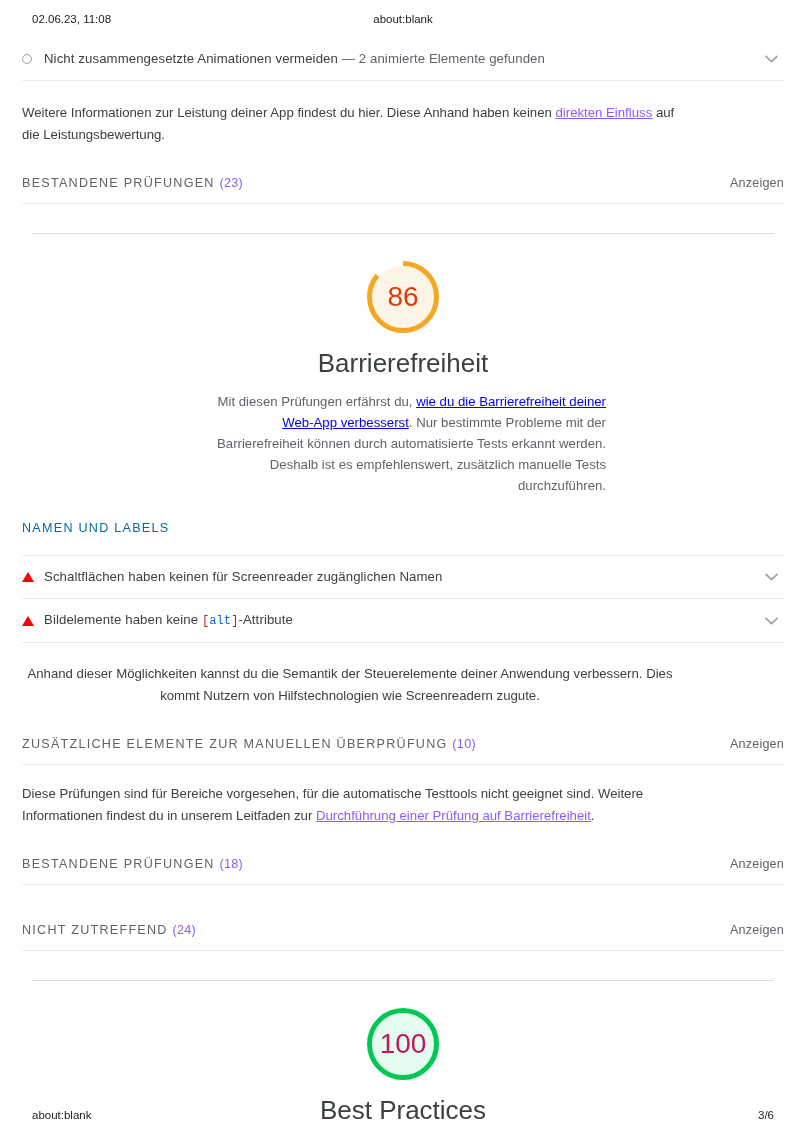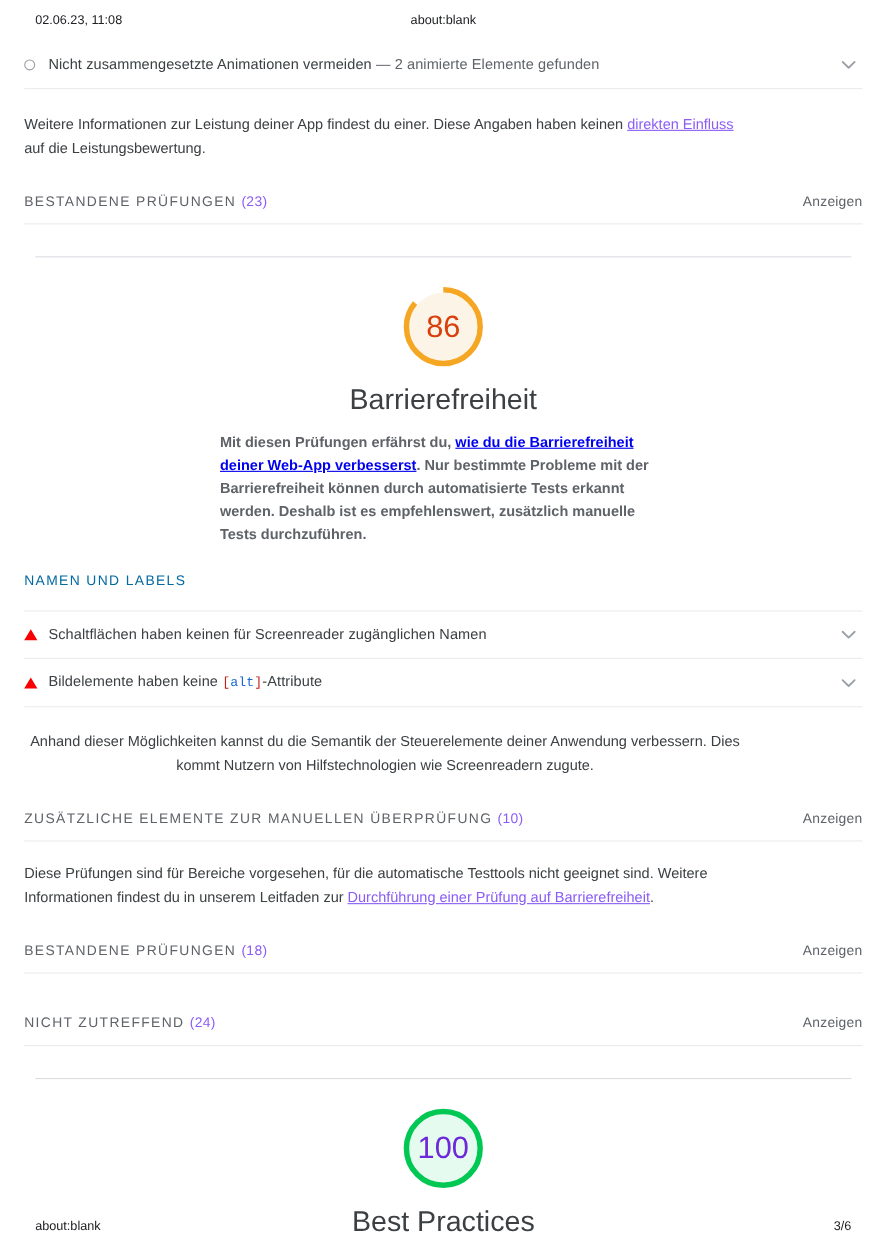--- a/index.html
+++ b/index.html
@@ -162,36 +162,35 @@
     position: absolute;
     inset: 0;
     display: flex;
     align-items: center;
     justify-content: center;
     font-size: 28px;
     line-height: 1;
     font-family: "Liberation Sans", sans-serif;
   }
   .gauge-num.orange { color: #d93f0b; }
-  .gauge-num.green  { color: #6d28d9; }
+  .gauge-num.green  { color: #be185d; }
   .cat-title {
     font-size: 26px;
     line-height: 32px;
     color: #3c4043;
     font-weight: normal;
     margin: 11px 0 0 0;
   }
   .cat-desc {
     font-size: 13.2px;
     line-height: 21px;
     color: #5f6368;
     width: 406px;
     margin: 12px auto 0 auto;
-    text-align: left;
-    font-weight: bold;
+    text-align: right;
   }
 
   code.tok {
     font-family: "Liberation Mono", monospace;
     font-size: 12px;
   }
   code.tok .br { color: #c5221f; }
   code.tok .nm { color: #1967d2; }
 </style>
 </head>
@@ -220,21 +219,21 @@
             <path d="M1 1.3 L6.5 6.6 L12 1.3" fill="none" stroke="#9aa0a6" stroke-width="1.7" stroke-linecap="round" stroke-linejoin="round"></path>
           </svg>
       </span>
     </div>
 
     <div class="hr-row"></div>
 
     <div style="height:21px"></div>
 
     <p class="para" style="margin:0;">
-      <span>Weitere Informationen zur Leistung deiner App findest du einer. Diese Angaben haben keinen </span><a href="#">direkten Einfluss</a><span> auf die Leistungsbewertung.</span>
+      <span>Weitere Informationen zur Leistung deiner App findest du hier. Diese Anhand haben keinen </span><a href="#">direkten Einfluss</a><span> auf die Leistungsbewertung.</span>
     </p>
 
     <div style="height:30px"></div>
 
     <div class="group-head">
       <span class="gh-title">
         <span>BESTANDENE PRÜFUNGEN</span>
         <span class="count">(23)</span>
       </span>
       <span class="gh-action">Anzeigen</span>

